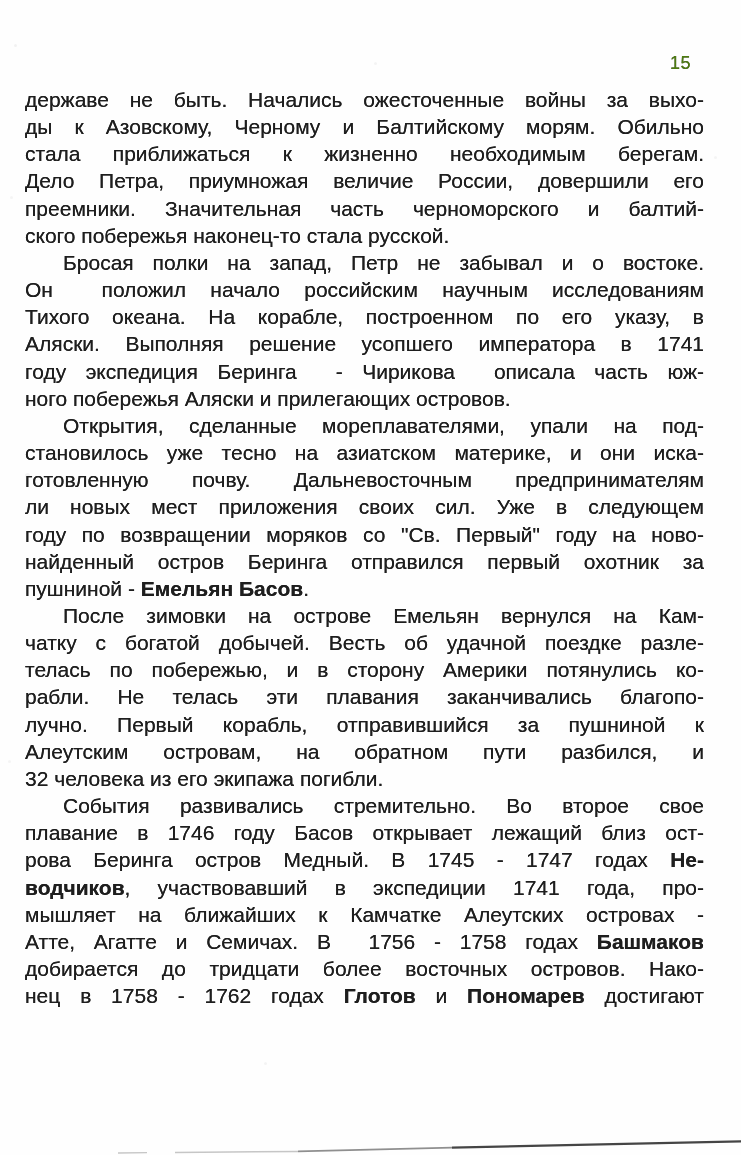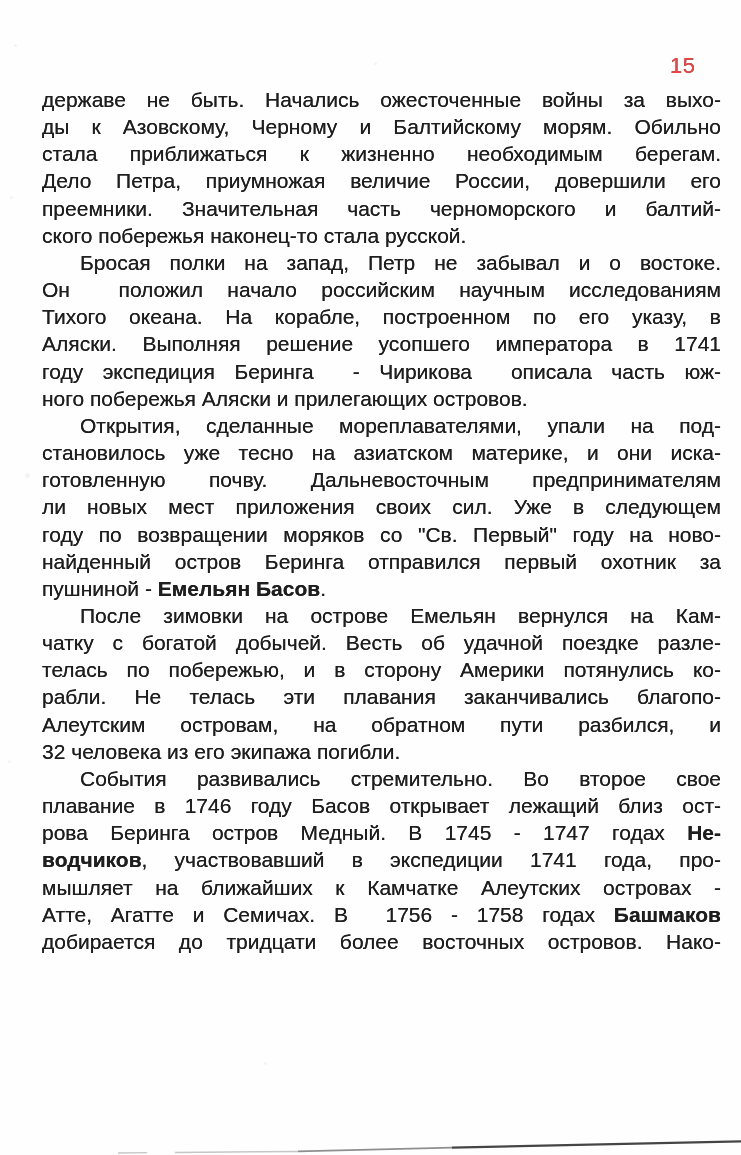--- a/index.html
+++ b/index.html
@@ -11,28 +11,28 @@
   }
   .page {
     position: relative;
     width: 741px; height: 1155px;
     background: #fefefe;
     color: #1e1e1e;
   }
   .page-number {
     position: absolute;
     top: 53px; left: 670px;
-    font-size: 22px;
+    font-size: 18px;
     letter-spacing: 0.5px;
-    color: #ef4444;
+    color: #4d7c0f;
     text-shadow: 0 0 0.4px rgba(30,30,30,0.85);
   }
   .text-block {
     position: absolute;
-    left: 42px; top: 86px;
+    left: 25px; top: 86px;
     width: 679px;
     font-size: 21px;
     line-height: 27.15px;
     text-shadow: 0 0 0.45px rgba(25,25,25,0.9);
   }
   .line {
     text-align: justify;
     text-align-last: justify;
   }
   .line.end { text-align-last: left; }
@@ -84,29 +84,31 @@
       <div class="line"><span>становилось уже тесно на азиатском материке, и они иска-</span></div>
       <div class="line"><span>готовленную почву. Дальневосточным предпринимателям</span></div>
       <div class="line"><span>ли новых мест приложения своих сил. Уже в следующем</span></div>
       <div class="line"><span>году по возвращении моряков со "Св. Первый" году на ново-</span></div>
       <div class="line"><span>найденный остров Беринга отправился первый охотник за</span></div>
       <div class="line end"><span>пушниной - </span><span class="b">Емельян Басов</span><span>.</span></div>
       <div class="line indent"><span>После зимовки на острове Емельян вернулся на Кам-</span></div>
       <div class="line"><span>чатку с богатой добычей. Весть об удачной поездке разле-</span></div>
       <div class="line"><span>телась по побережью, и в сторону Америки потянулись ко-</span></div>
       <div class="line"><span>рабли. Не телась эти плавания заканчивались благопо-</span></div>
+      <div class="line"><span>лучно. Первый корабль, отправившийся за пушниной к</span></div>
       <div class="line"><span>Алеутским островам, на обратном пути разбился, и</span></div>
       <div class="line end"><span>32 человека из его экипажа погибли.</span></div>
       <div class="line indent"><span>События развивались стремительно. Во второе свое</span></div>
       <div class="line"><span>плавание в 1746 году Басов открывает лежащий близ ост-</span></div>
       <div class="line"><span>рова Беринга остров Медный. В 1745 - 1747 годах </span><span class="b">Не-</span></div>
       <div class="line"><span class="b">водчиков</span><span>, участвовавший в экспедиции 1741 года, про-</span></div>
       <div class="line"><span>мышляет на ближайших к Камчатке Алеутских островах -</span></div>
       <div class="line"><span>Атте, Агатте и Семичах. В&nbsp; 1756 - 1758 годах </span><span class="b">Башмаков</span></div>
       <div class="line"><span>добирается до тридцати более восточных островов. Нако-</span></div>
+      <div class="line"><span>нец в 1758 - 1762 годах </span><span class="b">Глотов</span><span> и </span><span class="b">Пономарев</span><span> достигают</span></div>
     </div>
 
   <svg class="scan-edge" width="741" height="1155" viewBox="0 0 741 1155" aria-hidden="true">
     <line x1="118" y1="1153" x2="147" y2="1152.6" stroke-width="1.4" stroke="#c6c6c6"></line>
     <line x1="175" y1="1152.6" x2="298" y2="1151.4" stroke-width="1.5" stroke="#c6c6c6"></line>
     <line x1="298" y1="1151.4" x2="452" y2="1147.6" stroke-width="1.8" stroke="#8f8f8f"></line>
     <line x1="452" y1="1147.6" x2="741" y2="1141.4" stroke-width="2.2" stroke="#454545"></line>
   </svg>
 </div>
 

